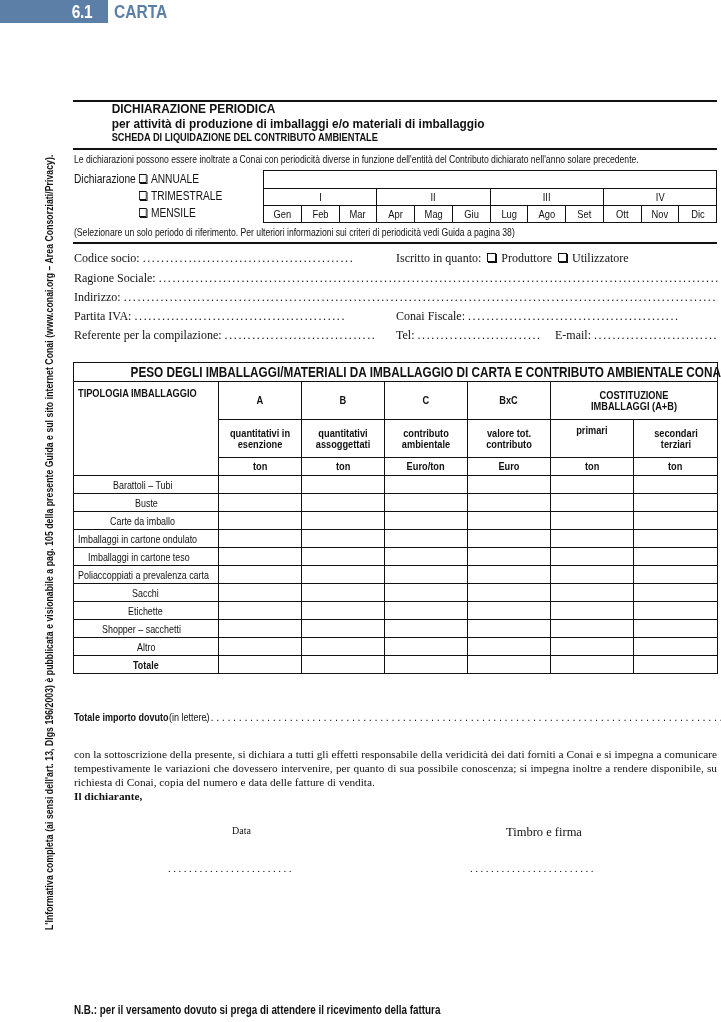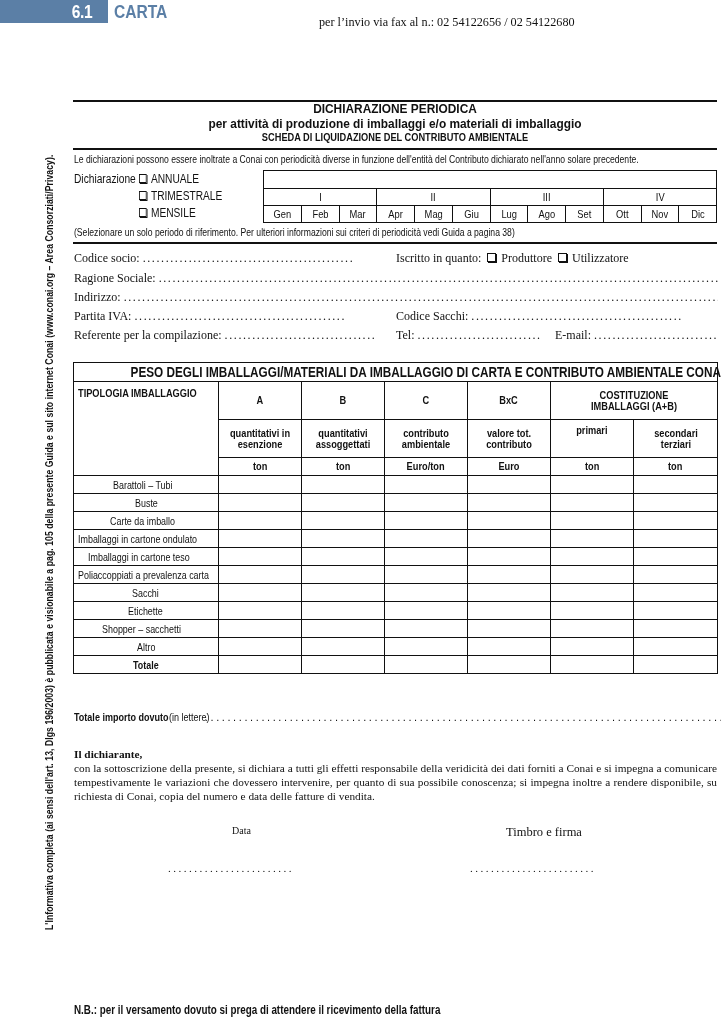--- a/index.html
+++ b/index.html
@@ -11,21 +11,21 @@
   
   #hdr-bar { left:0; top:0; width:108px; height:23px; background:#5b7fa6; }
   #hdr-num { left:64px; top:1px; width:44px; height:22px; color:#fff; font-weight:bold; font-size:19px; line-height:22px; text-align:center; letter-spacing:-0.5px; transform:scaleX(0.82); transform-origin:left; }
   #hdr-title { left:114px; top:1px; color:#5b7fa6; font-weight:bold; font-size:19px; line-height:22px; transform:scaleX(0.82); transform-origin:left; }
 
   #addr { left:319px; top:14px; font-size:12.2px; line-height:16px; white-space:nowrap; }
   #addr b { font-weight:bold; }
 
   .rule { position:absolute; background:#111; }
 
-  #title-block { left:73px; top:101px; width:644px; text-align:center; }
+  #title-block { left:73px; top:101px; width:644px; text-align:left; }
   #t1 { font-size:13.5px; font-weight:bold; line-height:15px; transform:scaleX(0.88); }
   #t2 { font-size:13.5px; font-weight:bold; line-height:15px; transform:scaleX(0.88); }
   #t3 { font-size:10.5px; font-weight:bold; line-height:13px; transform:scaleX(0.88); }
 
   .small { font-size:10.5px; transform:scaleX(0.82); transform-origin:left; white-space:nowrap; }
 
   #period-note { left:74px; top:153px; }
   .chk { display:inline-block; width:7px; height:7px; border:1px solid #111; box-shadow:1px 1px 0 #111; margin-right:5px; vertical-align:0px; }
 
   #decl-label { left:74px; top:172px; font-size:12px; transform:scaleX(0.85); transform-origin:left; white-space:nowrap;}
@@ -64,21 +64,20 @@
   #vert span { display:inline-block; transform:scaleX(0.86); transform-origin:left; }
 </style>
 </head>
 <body>
 
 <div id="hdr-bar" class="abs" style="background: rgb(91, 127, 166);"></div>
 <div id="hdr-num" class="abs cond">6.1</div>
 <div id="hdr-title" class="abs cond" style="color: rgb(91, 127, 166);">CARTA</div>
 
 <div id="addr" class="abs serif">
-  <div>per l’invio via fax al n.: 02 54122656 / 02 54122680</div>
 </div>
 
 <div class="rule" style="left:73px;top:100px;width:644px;height:1.5px;"></div>
 
 <div id="title-block" class="abs cond">
   <div id="t1">DICHIARAZIONE PERIODICA</div>
   <div id="t2">per attività di produzione di imballaggi e/o materiali di imballaggio</div>
   <div id="t3">SCHEDA DI LIQUIDAZIONE DEL CONTRIBUTO AMBIENTALE</div>
 </div>
 <div class="rule" style="left:73px;top:148px;width:644px;height:1.5px;"></div>
@@ -121,21 +120,21 @@
 <div id="select-note" class="abs cond small">(Selezionare un solo periodo di riferimento. Per ulteriori informazioni sui criteri di periodicità vedi Guida a pagina 38)</div>
 <div class="rule" style="left:73px;top:242px;width:644px;height:1.5px;"></div>
 
 <div class="field serif" style="left:74px;top:251px;width:300px;"><span>Codice socio:</span> <span class="dots">..............................................</span></div>
 <div class="field serif" style="left:396px;top:251px;"><span>Iscritto in quanto:</span>&nbsp; <span class="chk"></span><span>Produttore</span>&nbsp; <span class="chk"></span><span>Utilizzatore</span></div>
 
 <div class="field serif" style="left:74px;top:271px;width:644px;"><span>Ragione Sociale:</span> <span class="dots">....................................................................................................................................</span></div>
 <div class="field serif" style="left:74px;top:290px;width:644px;"><span>Indirizzo:</span> <span class="dots">....................................................................................................................................</span></div>
 
 <div class="field serif" style="left:74px;top:309px;width:300px;"><span>Partita IVA:</span> <span class="dots">..............................................</span></div>
-<div class="field serif" style="left:396px;top:309px;width:322px;"><span>Codice Sacchi:</span> <span class="dots">..............................................</span></div>
+<div class="field serif" style="left:396px;top:309px;width:322px;"><span>Conai Fiscale:</span> <span class="dots">..............................................</span></div>
 
 <div class="field serif" style="left:74px;top:328px;width:300px;"><span>Referente per la compilazione:</span> <span class="dots">..............................................</span></div>
 <div class="field serif" style="left:396px;top:328px;width:146px;"><span>Tel:</span> <span class="dots">..............................................</span></div>
 <div class="field serif" style="left:555px;top:328px;width:163px;"><span>E-mail:</span> <span class="dots">..............................................</span></div>
 
 <table id="main" class="abs cond">
   <colgroup>
     <col style="width:145px">
       <col style="width:83px">
       <col style="width:83px">
@@ -274,22 +273,22 @@
         <td></td>
       </tr>
     </tbody>
 </table>
 
 <div id="totale" class="abs cond">
   <span class="tlab">Totale importo dovuto</span><span style="display:inline-block;transform:scaleX(0.82);transform-origin:left;margin-left:-20px;"> (in lettere) </span><span class="dots" style="letter-spacing:2.6px;margin-left:-14px;">....................................................................................................</span>
 </div>
 
 <div id="decl-text" class="abs serif">
+  <div>con la sottoscrizione della presente, si dichiara a tutti gli effetti responsabile della veridicità dei dati forniti a Conai e si impegna a comunicare tempestivamente le variazioni che dovessero intervenire, per quanto di sua possibile conoscenza; si impegna inoltre a rendere disponibile, su richiesta di Conai, copia del numero e data delle fatture di vendita.</div>
   <div style="font-weight:bold;">Il dichiarante,</div>
-  <div>con la sottoscrizione della presente, si dichiara a tutti gli effetti responsabile della veridicità dei dati forniti a Conai e si impegna a comunicare tempestivamente le variazioni che dovessero intervenire, per quanto di sua possibile conoscenza; si impegna inoltre a rendere disponibile, su richiesta di Conai, copia del numero e data delle fatture di vendita.</div>
 </div>
 
 <div id="sig-data-label" class="abs serif">Data</div>
 <div id="sig-firma-label" class="abs serif">Timbro e firma</div>
 <div id="sig-data-line" class="abs serif">........................</div>
 <div id="sig-firma-line" class="abs serif">........................</div>
 
 <div id="nb" class="abs cond">N.B.: per il versamento dovuto si prega di attendere il ricevimento della fattura</div>
 
 <div id="vert" class="abs cond"><span>L'Informativa completa (ai sensi dell'art. 13, Dlgs 196/2003) è pubblicata e visionabile a pag. 105 della presente Guida e sul sito internet Conai (www.conai.org – Area Consorziati/Privacy).</span></div>

